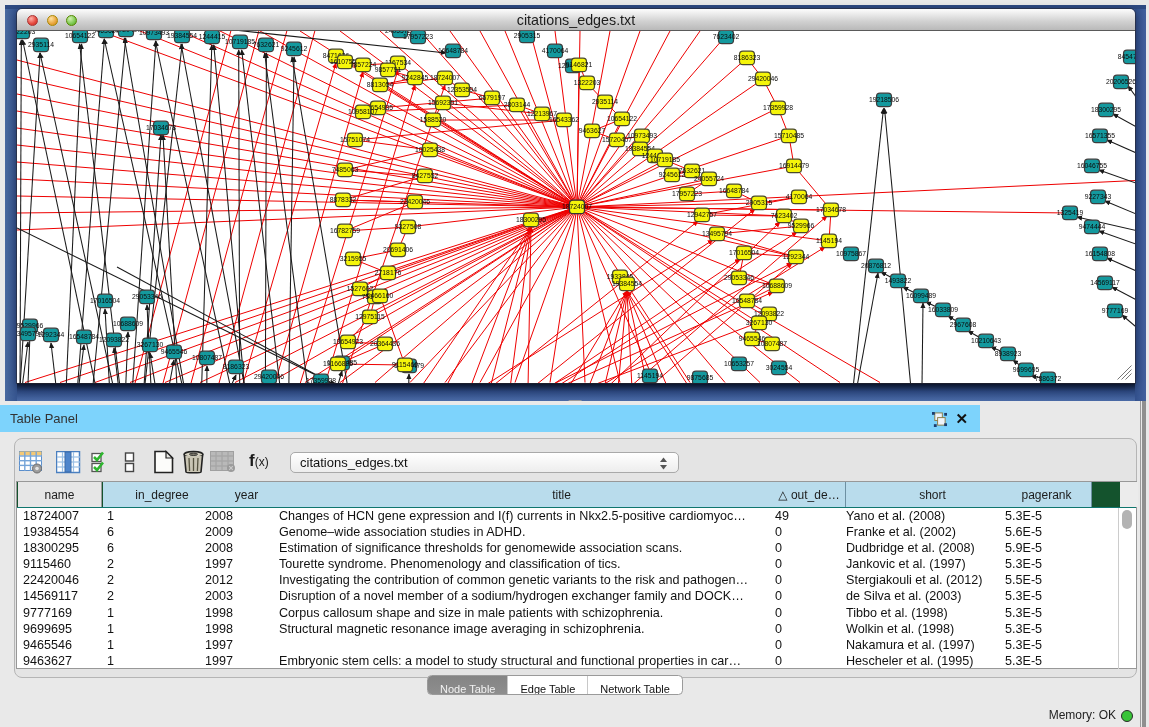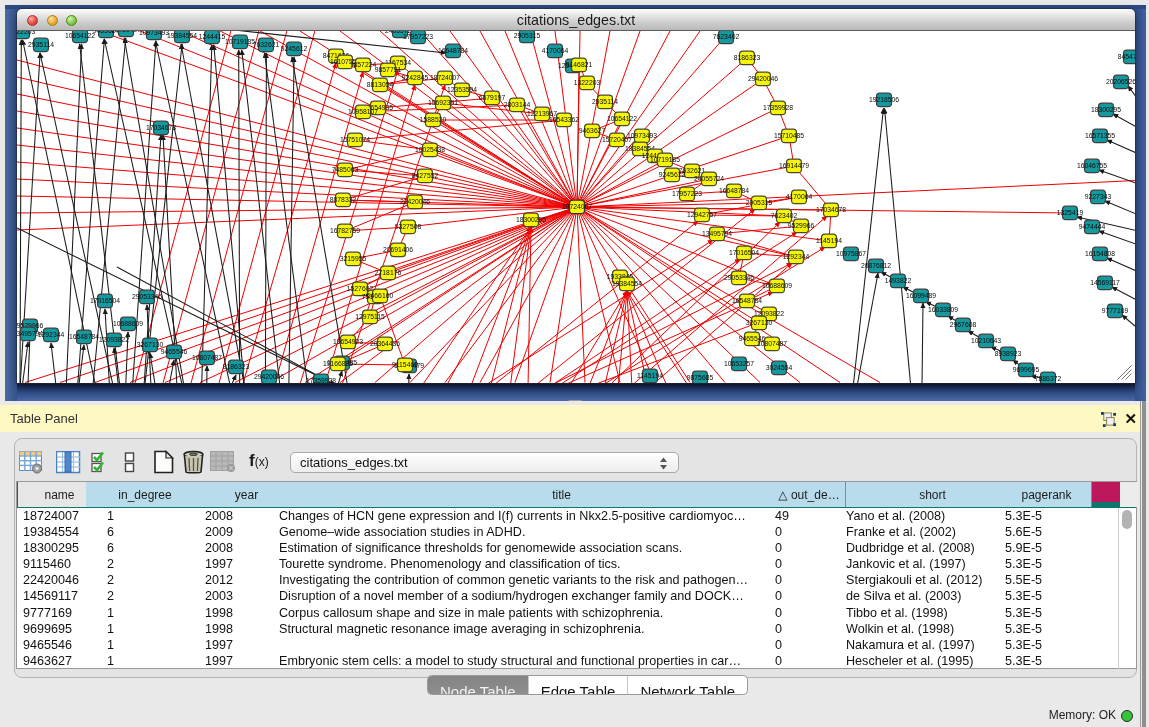--- a/index.html
+++ b/index.html
@@ -10,36 +10,36 @@
 .deskB{position:absolute;left:0;top:377.5px;width:100%;height:18.5px;background:linear-gradient(#0e1b32 0%,#2c4880 45%,#4a6aa6 100%)}
 .win{position:absolute;left:17px;top:9px;width:1118px;height:373.5px;border-radius:5px 5px 0 0;box-shadow:0 0 0 1px rgba(40,40,50,.6),0 3px 10px rgba(0,0,20,.5)}
 .tbar{position:absolute;left:0;top:0;width:100%;height:22px;border-radius:5px 5px 0 0;background:linear-gradient(#fdfdfd,#d0d0d0 60%,#b9b9b9);border-bottom:1px solid #5a5a5a}
 .tl{position:absolute;top:6px;width:11px;height:11px;border-radius:50%}
 .tl.r{left:10px;background:radial-gradient(circle at 35% 30%,#ffb0a8,#e4473c 60%,#c03028);border:0.5px solid #a33}
 .tl.y{left:29.5px;background:radial-gradient(circle at 35% 30%,#ffe2a0,#e8a43b 60%,#c8851f);border:0.5px solid #a80}
 .tl.g{left:49px;background:radial-gradient(circle at 35% 30%,#d2f0b0,#7cc84f 60%,#56a32a);border:0.5px solid #580}
 .title{position:absolute;left:0;top:2.5px;width:100%;text-align:center;font-size:14.3px;color:#1c1c1c}
 .canvas{position:absolute;left:0;top:22px;width:1117.5px;height:351.5px;background:#fff;overflow:hidden}
 .panel{position:absolute;left:0;top:401px;width:1149px;height:326px;background:#e9e9e9}
-.phead{position:absolute;left:0;top:4px;width:1149px;height:27px;background:#fef9c3}
+.phead{position:absolute;left:0;top:4px;width:980px;height:27px;background:#7dd3fc}
 .phead .t{position:absolute;left:10px;top:6px;font-size:13px;color:#333}
 .pbody{position:absolute;left:14px;top:37px;width:1123px;height:240px;background:#e4e4e4;border:1px solid #b5b5b5;border-radius:8px}
 .combo{position:absolute;left:275px;top:13px;width:389px;height:21px;background:linear-gradient(#ffffff,#ededed);border:1px solid #a9a9a9;border-radius:5px;font-size:13px;color:#111;padding:2px 0 0 9px}
 .tbl{position:absolute;left:1px;top:42px;width:1121px;height:188px;background:#fff;border:1px solid #989898}
-.th{position:absolute;left:0;top:0;width:100%;height:26px;background:#be185d;border-bottom:6px solid #0f766e;font-size:12px;color:#1c1c1c}
+.th{position:absolute;left:0;top:0;width:100%;height:26px;background:#14532d;border-bottom:1px solid #0f766e;font-size:12px;color:#1c1c1c}
 .th div{position:absolute;top:0;height:25px;background:#b9dcec;border-right:1px solid #6d90a2;text-align:center;padding-top:6px}
 .trs{position:absolute;left:0;top:26px;width:1101px;height:161px;overflow:hidden;font-size:12.6px;color:#111}
 .tr{position:relative;height:16.1px;white-space:nowrap}
 .tr div{position:absolute;top:1px;overflow:hidden}
 .c0{left:6px;width:80px}.c1{left:90px;width:90px}.c2{left:188px;width:70px}.c3{left:262px;width:493px}
 .c4{left:758px;width:70px}.c5{left:829px;width:152px}.c6{left:988px;width:100px}
 .vsep{position:absolute;right:17.5px;top:26px;width:1px;height:161px;background:#ccc}
 .thumb{position:absolute;right:4.5px;top:28px;width:10px;height:19px;background:#b3b3b3;border-radius:5px}
 .seg{position:absolute;left:427px;top:274px;height:19.5px;border:1px solid #9a9a9a;border-radius:4.5px;overflow:hidden;display:flex;background:#fff}
-.seg div{font-size:15px;padding:7px 12px 0 12px;color:#111}
+.seg div{font-size:11px;padding:7px 12px 0 12px;color:#111}
 .seg .on{background:linear-gradient(#848484,#8e8e8e);color:#f2f2f2}
 .seg .mid{border-left:1px solid #c8c8c8;border-right:1px solid #c8c8c8}
 .status{position:absolute;right:16px;top:307px;font-size:12px;color:#222}
 .dot{display:inline-block;width:12px;height:12px;border-radius:50%;background:#38c438;border:1.5px solid #2a2a2a;vertical-align:-3px;margin-left:5px}
 .rstrip{position:absolute;right:0;top:0;width:9px;height:326px;background:#e9e9e9;border-left:1px solid #9a9a9a}
 .rstrip2{position:absolute;right:3px;top:0;width:4px;height:326px;background:#8f8f8f}
 .dockic{position:absolute;right:33px;top:7px;width:15px;height:15px}
 .closeic{position:absolute;right:12px;top:5px;font-size:15px;font-weight:700;color:#111}
 </style></head>
 <body>
@@ -684,21 +684,21 @@
         <path d="M19.2,15.2 L22.8,18.8 M22.8,15.2 L19.2,18.8" stroke="#c9c9c9" stroke-width="1.2"></path>
       </svg>
 <div style="position:absolute;left:234px;top:12px;font-size:17px;color:#1a1a1a"><b>f</b><span style="font-size:12px">(x)</span></div>
     <div class="combo">citations_edges.txt<svg style="position:absolute;right:10px;top:4px" width="9" height="13" viewBox="0 0 9 13">
           <path d="M1,5 L4.5,0.5 L8,5 z" fill="#555"></path>
           <path d="M1,8 L4.5,12.5 L8,8 z" fill="#555"></path>
         </svg></div>
     <div class="tbl">
       <div class="th">
         <div style="left:1px;width:84px;background:#e6e6e6;border-right:1px solid #999;color:#222">name</div>
-        <div style="left:69px;width:119px">in_degree</div>
+        <div style="left:86px;width:119px">in_degree</div>
         <div style="left:184px;width:92px">year</div>
         <div style="left:257px;width:576px">title</div>
         <div style="left:756px;width:73px">△ out_de…</div>
         <div style="left:830px;width:172px">short</div>
         <div style="left:985px;width:90px">pagerank</div>
         <div style="left:1103px;width:18px;background:#ececec;border-right:none"></div>
       </div>
       <div class="trs">
 <div class="tr">
             <div class="c0">18724007</div>

